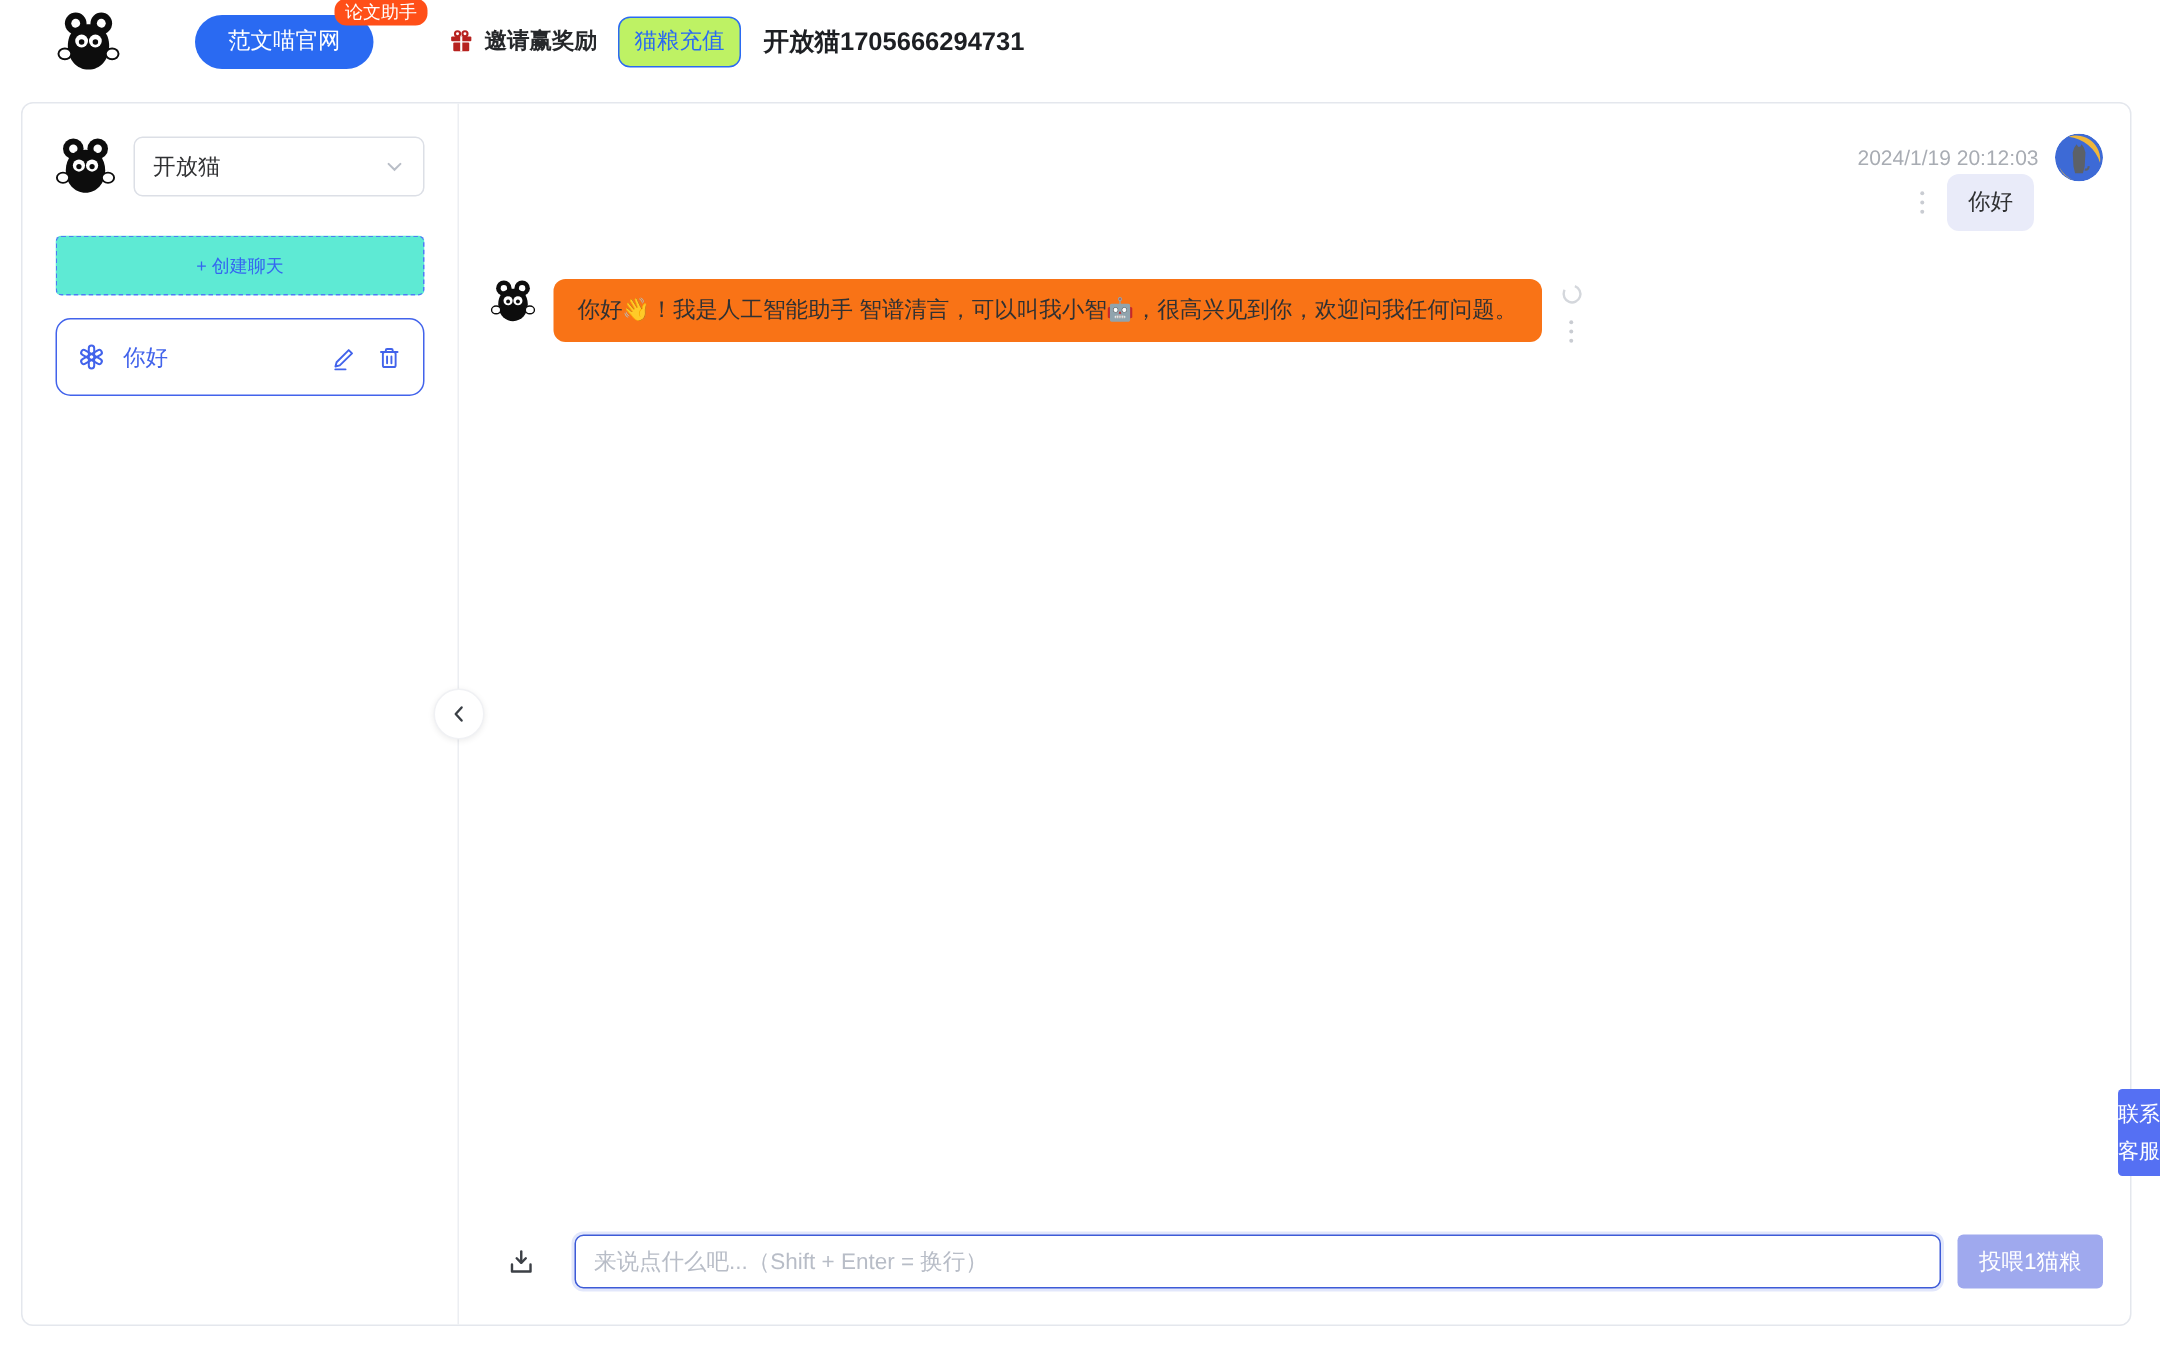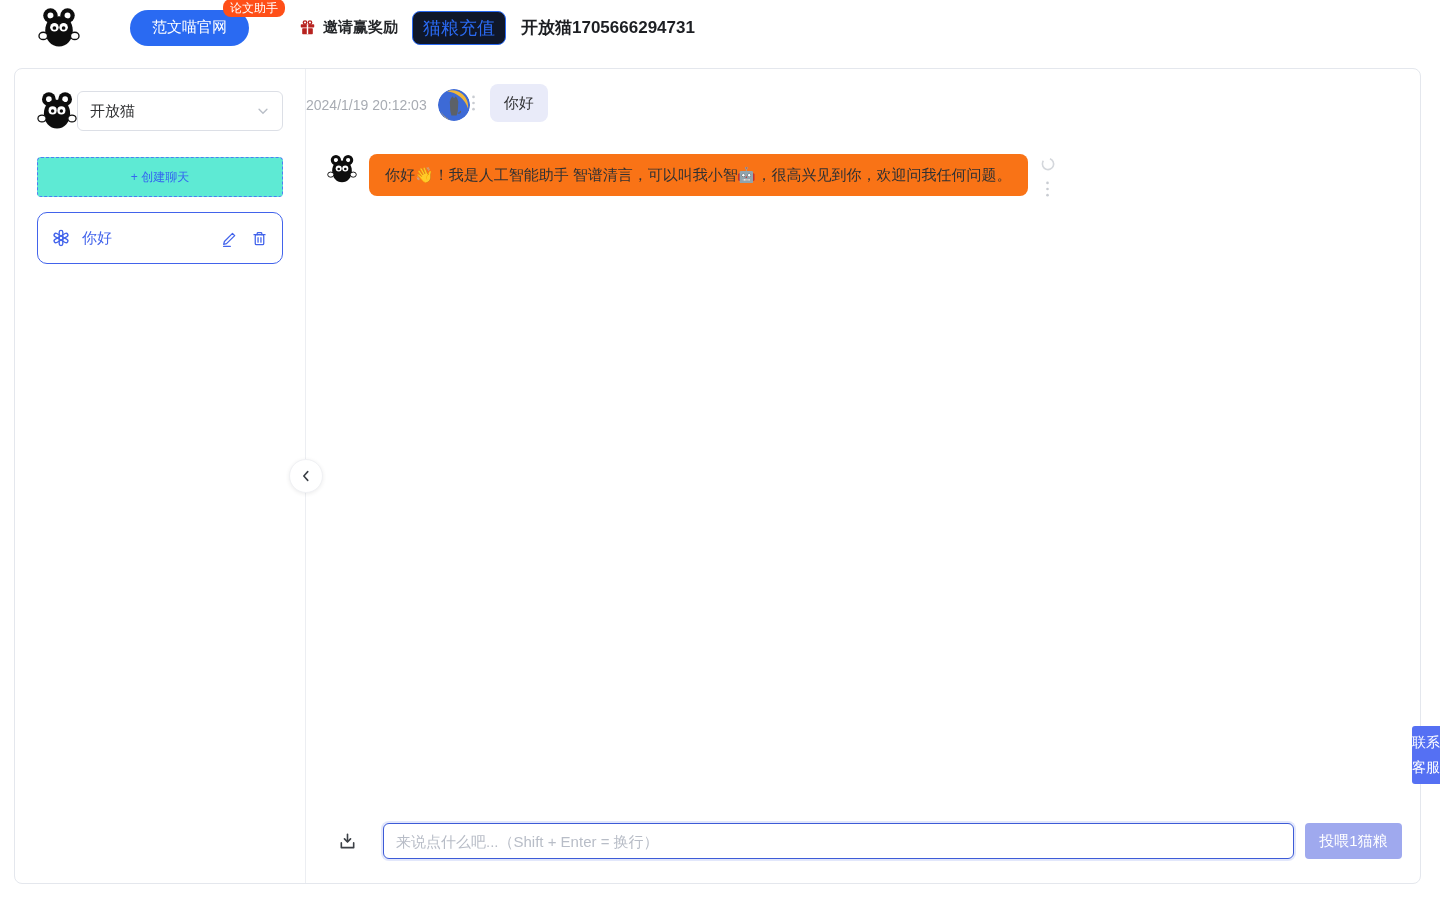--- a/index.html
+++ b/index.html
@@ -11,52 +11,52 @@
   .logo { width:42px; height:42px; margin-right:26px; cursor:pointer; }
   .nav-links { display:flex; align-items:center; gap:47px; }
   .nav-links a { font-size:16px; color:#26282b; text-decoration:none; cursor:pointer; white-space:nowrap; display:flex; align-items:center; gap:4px; }
   .nav-right { display:flex; align-items:center; margin-left:24px; }
   .fanwen-wrap { position:relative; margin-right:50px; }
   .fanwen { background:#2a6af2; color:#fff; border:none; font-size:15px; padding:0 22px; height:36px;
     border-radius:19px; cursor:pointer; font-family:inherit; }
   .fanwen-badge { position:absolute; top:-11px; right:-36px; background:#ff4f18; color:#fff; font-size:12px;
     line-height:18px; padding:0 7px; border-radius:8px; white-space:nowrap; }
   .invite { display:flex; align-items:center; gap:7px; font-size:15px; font-weight:700; color:#26282b; cursor:pointer; margin-right:14px; }
-  .recharge { background:#0f172a; color:#2a6af2; border:1px solid #2a6af2; border-radius:8px; height:34px;
-    padding:0 10px; font-size:18px; cursor:pointer; font-family:inherit; margin-right:15px; }
+  .recharge { background:#bef264; color:#2a6af2; border:1px solid #2a6af2; border-radius:8px; height:34px;
+    padding:0 10px; font-size:15px; cursor:pointer; font-family:inherit; margin-right:15px; }
   .username { font-size:17px; font-weight:700; color:#1d1f23; white-space:nowrap; }
 
   
   .workspace { position:absolute; left:14px; top:68px; right:19px; bottom:16px;
     border:1px solid #e4e7ed; border-radius:8px; display:flex; background:#fff; }
 
   
   .sidebar { width:291px; padding:22px; border-right:1px solid #eceef2; position:relative; flex-shrink:0; }
-  .side-top { display:flex; align-items:center; margin-bottom:26px; }
+  .side-top { display:flex; align-items:center; gap:12px; margin-bottom:26px; }
   .side-logo { width:40px; height:40px; flex-shrink:0; }
   .app-select { flex:1; height:40px; border:1px solid #dcdfe6; border-radius:6px; display:flex; align-items:center;
     padding:0 12px; font-size:15px; color:#303133; cursor:pointer; }
   .app-select .sel-label { flex:1; }
   .create-btn { width:100%; height:40px; border:1px dashed #4d7cf5; border-radius:4px; background:#5eead4;
     color:#3566f0; font-size:12px; cursor:pointer; font-family:inherit; margin-bottom:15px; }
   .chat-item { height:52px; border:1px solid #4263eb; border-radius:10px; display:flex; align-items:center;
     padding:0 14px; cursor:pointer; }
   .chat-item .c-title { flex:1; margin-left:12px; font-size:15px; color:#4263eb; }
   .chat-item .c-act { display:flex; align-items:center; gap:13px; }
   .icon-btn { cursor:pointer; display:inline-flex; }
 
   .collapse-btn { position:absolute; left:274px; top:390px; width:34px; height:34px; border-radius:50%;
     background:#fff; border:1px solid #f0f1f4; box-shadow:0 1px 4px rgba(0,0,0,.08);
     display:flex; align-items:center; justify-content:center; cursor:pointer; z-index:5; }
 
   
   .chatpanel { flex:1; display:flex; flex-direction:column; }
   .messages { flex:1; padding-top:20px; }
 
-  .msg-user { display:flex; align-items:flex-start; padding-right:18px; }
+  .msg-user { display:flex; flex-direction:column; align-items:flex-end; padding-right:18px; }
   .msg-user .meta { display:flex; align-items:center; gap:11px; }
   .timestamp { font-size:14px; color:#a8acb3; }
   .avatar-user { width:32px; height:32px; border-radius:50%; overflow:hidden; flex-shrink:0; }
   .msg-user .bubble-row { display:flex; align-items:center; gap:13px; margin-top:-5px; margin-right:46px; }
   .bubble { border-radius:8px; font-size:15px; color:#303133; line-height:20px; }
   .bubble.user { background:#e9ebf9; padding:9px 14px; }
 
   .msg-bot { display:flex; gap:12px; margin:32px 0 0 21px; }
   .avatar-bot { width:30px; height:30px; flex-shrink:0; }
   .bot-col .timestamp { display:block; margin-bottom:9px; }

